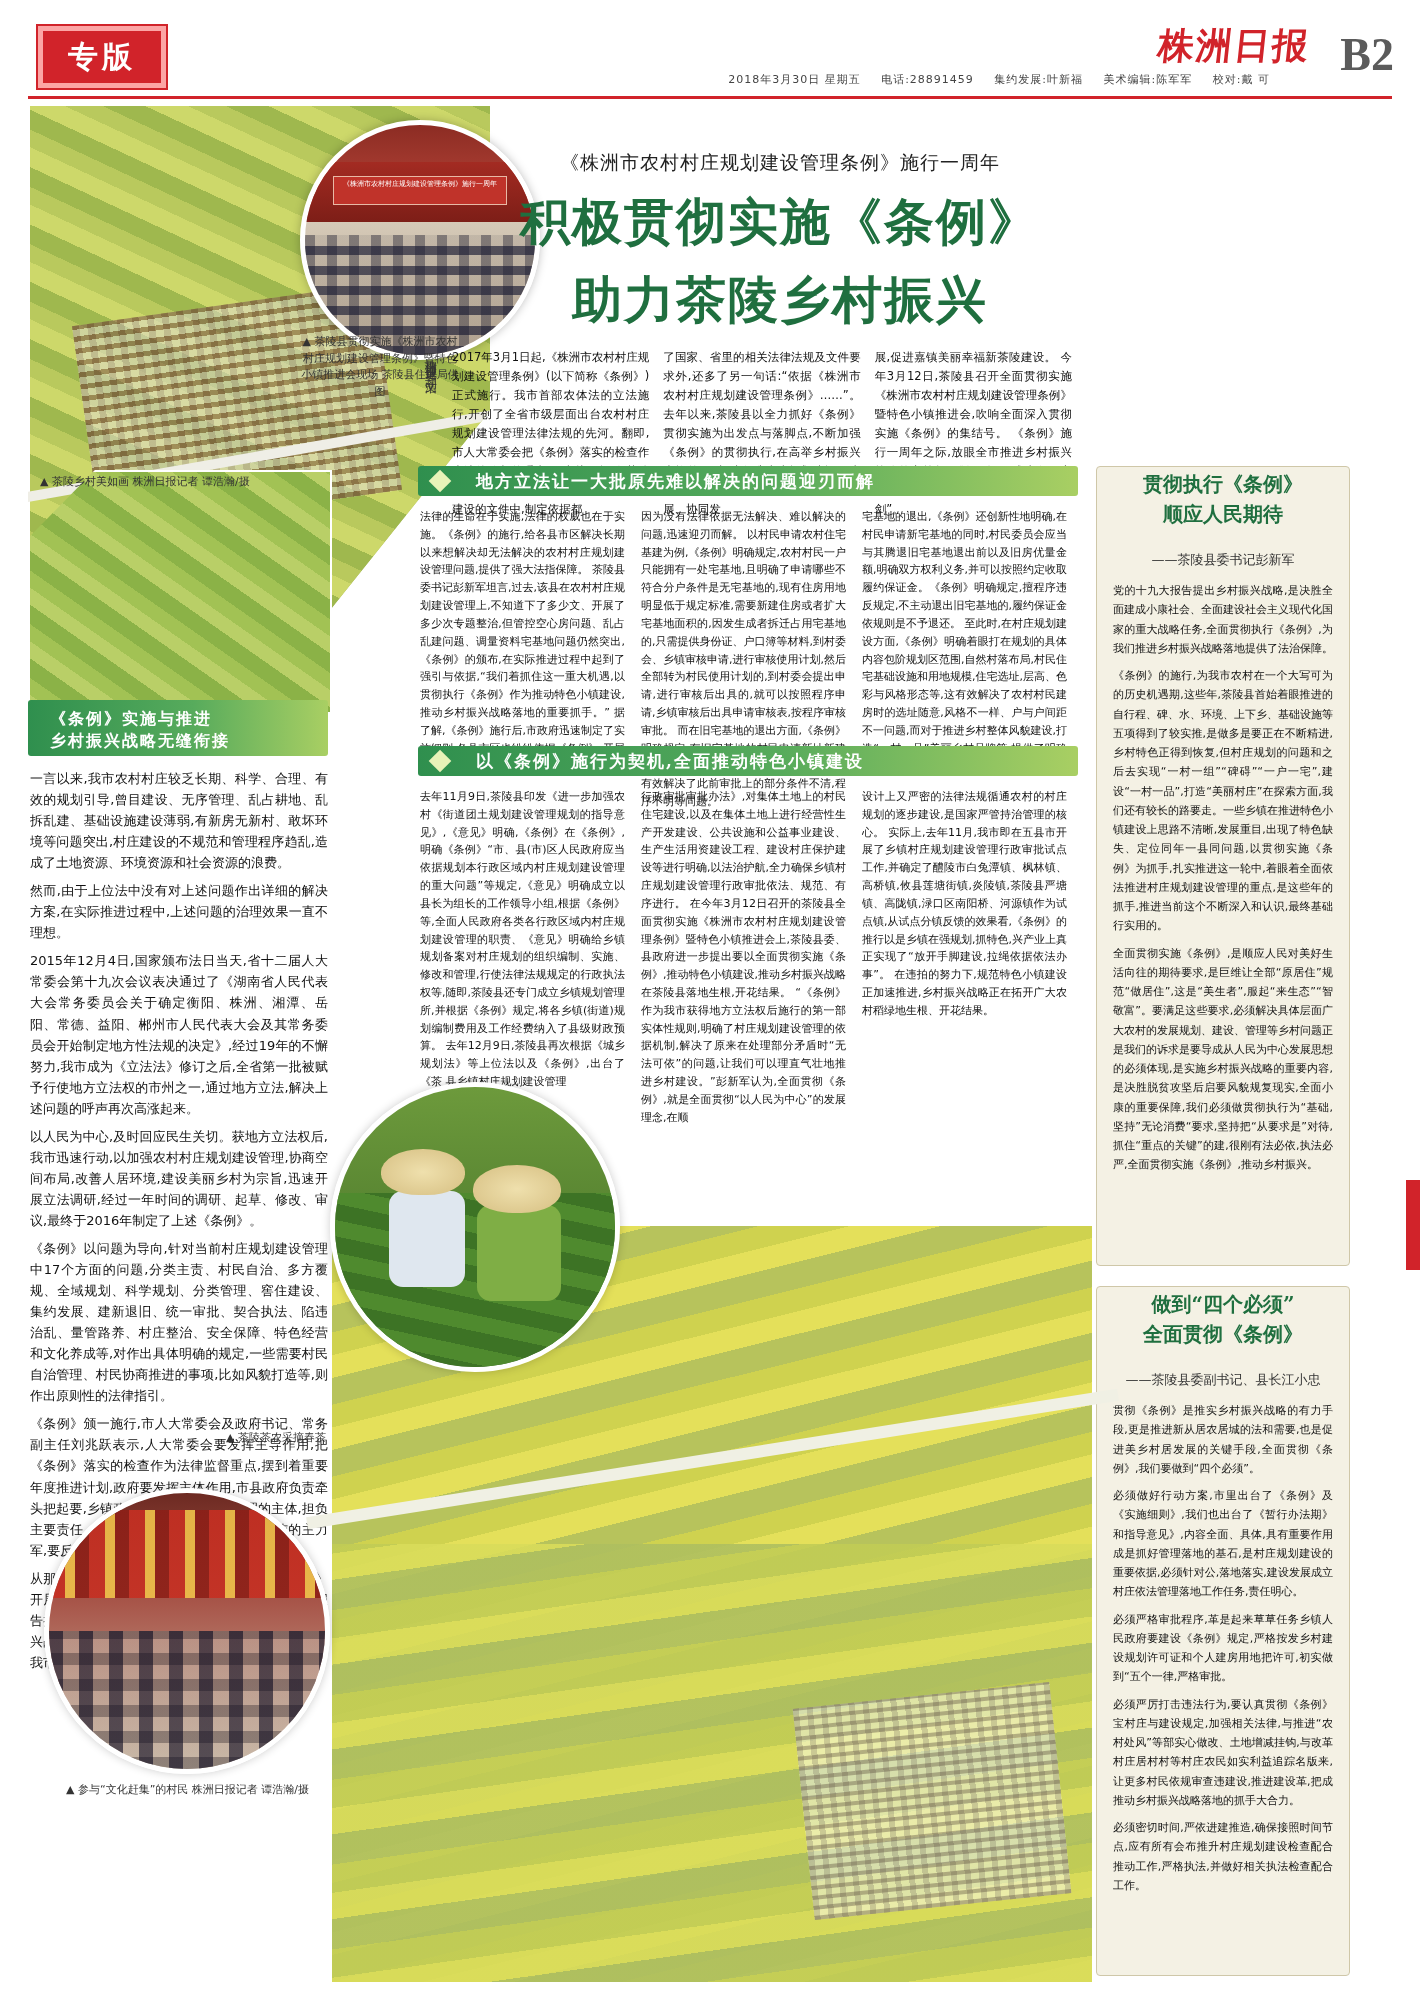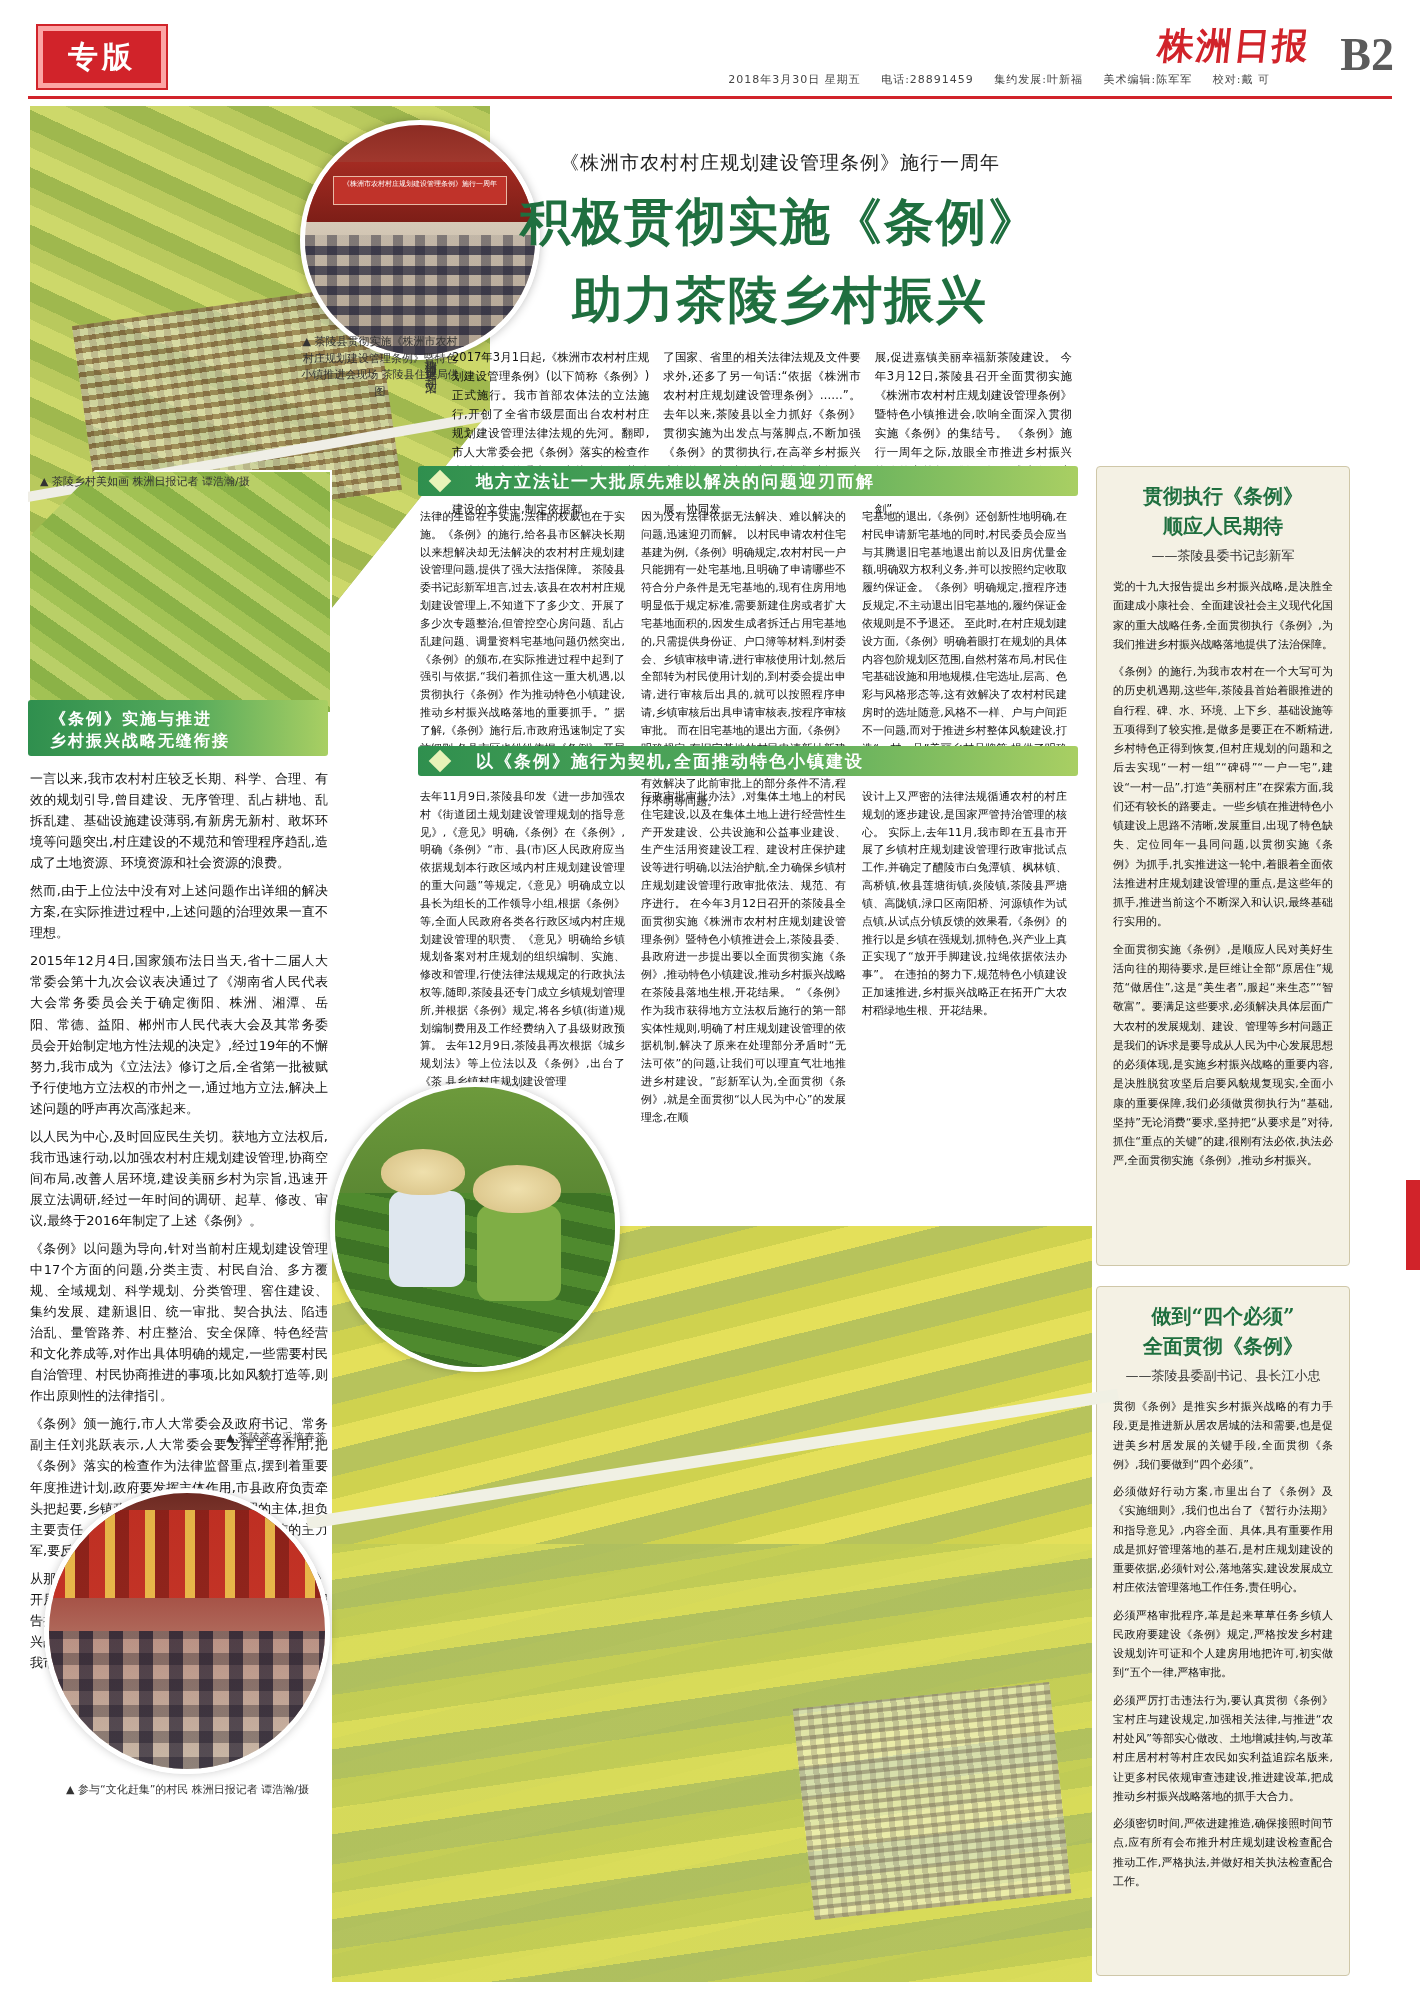--- a/index.html
+++ b/index.html
@@ -131,29 +131,29 @@
   .set-1 .col{width:205px;}
   .set-2{left:420px;top:788px;width:660px;}
   .set-2 .col{width:205px;}
   .left-col{position:absolute;left:30px;top:768px;width:298px;font-size:13px;line-height:1.62;color:#111;text-align:justify;}
   .left-col p{margin:0 0 7px 0;}
 
   
   .side-box{
     position:absolute;left:1096px;width:254px;
     background:#f4f1e4;border:1px solid #cfc7a8;border-radius:4px;
-    padding:14px 16px;box-sizing:border-box;
+    padding:2px 16px;box-sizing:border-box;
   }
   .side-1{top:466px;height:800px;}
   .side-2{top:1286px;height:690px;}
   .side-title{
     text-align:center;color:#1f6f3f;font-size:20px;font-weight:bold;line-height:1.5;
     font-family:"DejaVu Serif","Liberation Serif",serif;
   }
-  .side-attr{text-align:center;color:#333;font-size:13px;margin:6px 0 12px 0;}
+  .side-attr{text-align:center;color:#333;font-size:13px;margin:22px 0 12px 0;}
   .side-body{font-size:11px;line-height:1.75;color:#111;text-align:justify;}
   .side-body p{margin:0 0 8px 0;}
 
   
   .tea-circle{
     position:absolute;left:330px;top:1082px;width:280px;height:280px;border-radius:50%;
     overflow:hidden;border:5px solid #fff;box-shadow:0 0 10px rgba(0,0,0,.2);
     background:linear-gradient(#6d9a3c,#3f6b25);
   }
   .tea-circle .bushes{

